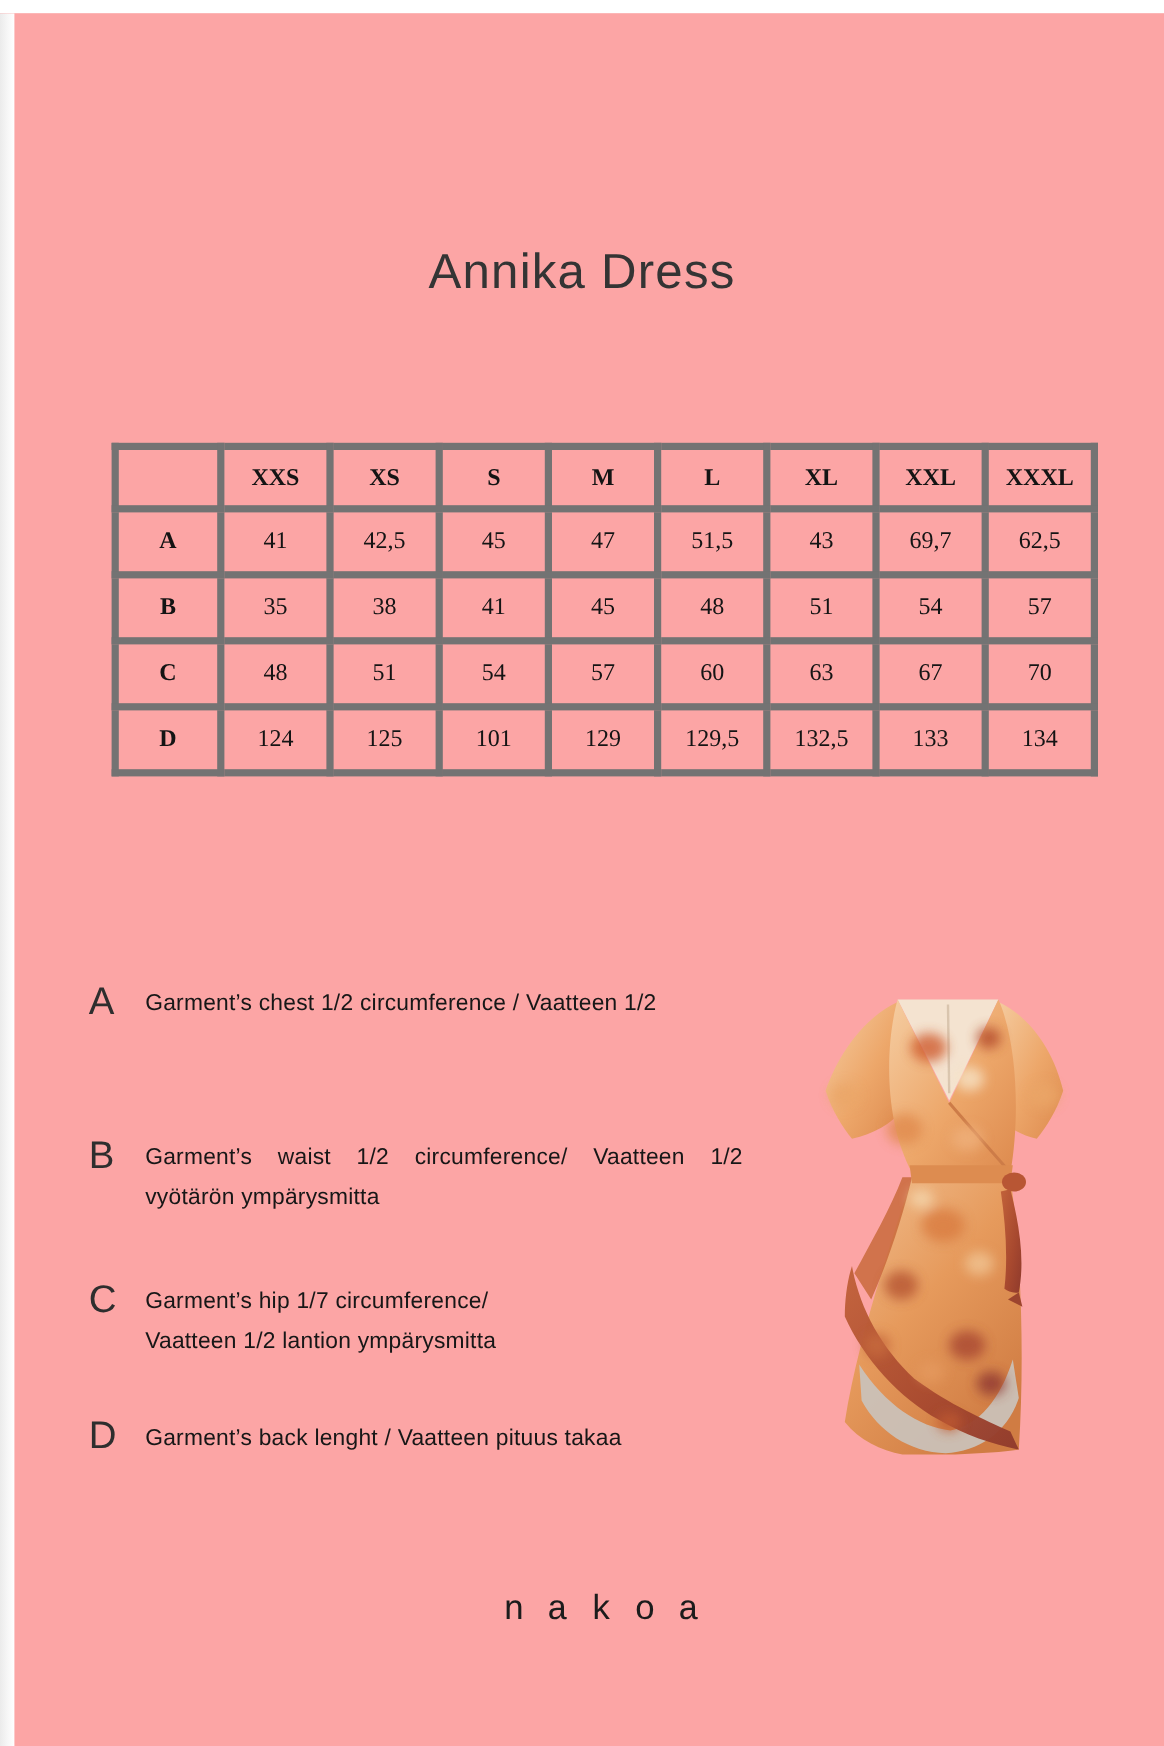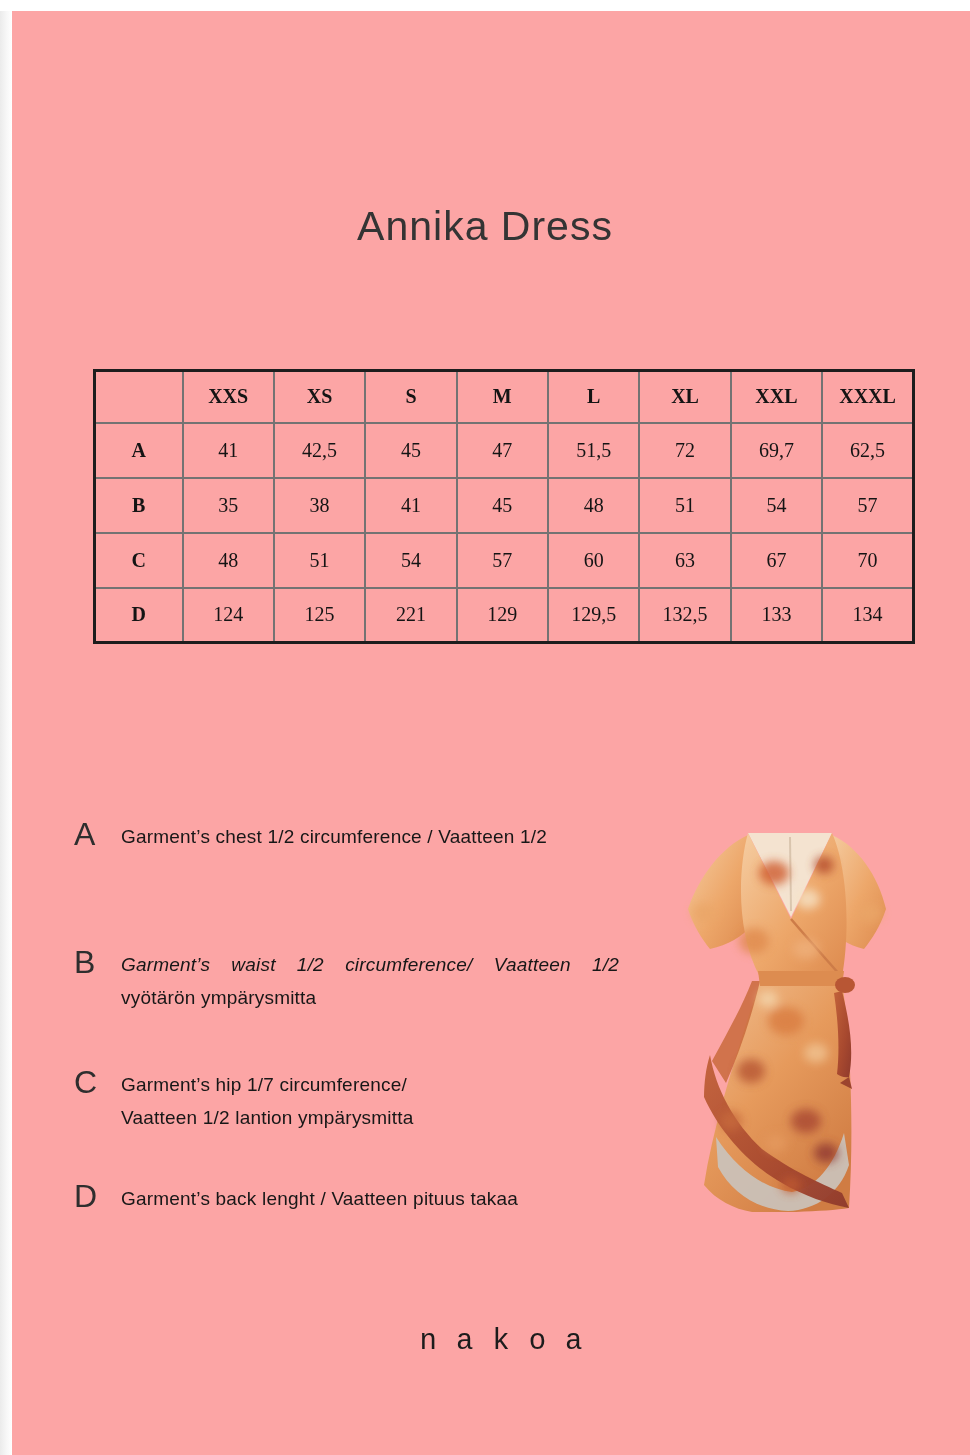--- a/index.html
+++ b/index.html
@@ -18,38 +18,38 @@
     color:#343434; font-weight:400;
   }
   table.size-table {
     position:absolute; left:93px; top:358px; width:822px;
     border-collapse:collapse; table-layout:fixed;
     border:3px solid #1d1d1d;
     font-family:"Liberation Serif", serif; color:#141414;
   }
   table.size-table col.c0 { width:88px; }
   table.size-table th, table.size-table td {
-    border:2px solid #737373; text-align:center; vertical-align:middle;
+    border:6px solid #737373; text-align:center; vertical-align:middle;
     font-size:20px; padding:0; overflow:hidden;
   }
   table.size-table thead tr { height:52px; }
   table.size-table tbody tr { height:55px; }
   table.size-table th { font-weight:bold; }
   td.rowlabel { font-weight:bold; }
   .legend-item { position:absolute; left:74px; display:flex; align-items:flex-start; }
   .legend-letter {
     width:47px; flex:0 0 47px; font-size:32px; line-height:34px;
     color:#2e2e2e; font-weight:400;
   }
   .legend-text {
     font-size:19px; line-height:33px; color:#171717;
     padding-top:3px; letter-spacing:0.2px;
   }
   .legend-text .lline { white-space:normal; }
-  .justify-last { text-align:justify; text-align-last:justify;font-style:italic; }
+  .justify-last { text-align:justify; text-align-last:justify; }
   .brand-logo {
     position:absolute; top:1314px; left:0; width:100%;
     text-align:center; font-family:Liberation Mono, monospace;
     font-size:29px; letter-spacing:19px; text-indent:19px; color:#1c1c1c;padding-left:16px;
   }
   .dress-wrap { position:absolute; left:656px; top:810px; width:306px; height:400px; }
 </style>
 </head>
 <body>
 
@@ -84,21 +84,21 @@
       </tr>
     </thead>
     <tbody>
       <tr>
         <td class="rowlabel">A</td>
         <td>41</td>
         <td>42,5</td>
         <td>45</td>
         <td>47</td>
         <td>51,5</td>
-        <td>72</td>
+        <td>43</td>
         <td>69,7</td>
         <td>62,5</td>
       </tr>
       <tr>
         <td class="rowlabel">B</td>
         <td>35</td>
         <td>38</td>
         <td>41</td>
         <td>45</td>
         <td>48</td>
@@ -114,21 +114,21 @@
         <td>57</td>
         <td>60</td>
         <td>63</td>
         <td>67</td>
         <td>70</td>
       </tr>
       <tr>
         <td class="rowlabel">D</td>
         <td>124</td>
         <td>125</td>
-        <td>221</td>
+        <td>101</td>
         <td>129</td>
         <td>129,5</td>
         <td>132,5</td>
         <td>133</td>
         <td>134</td>
       </tr>
     </tbody>
   </table>
 
   <div class="legend-item" style="top:806px">

